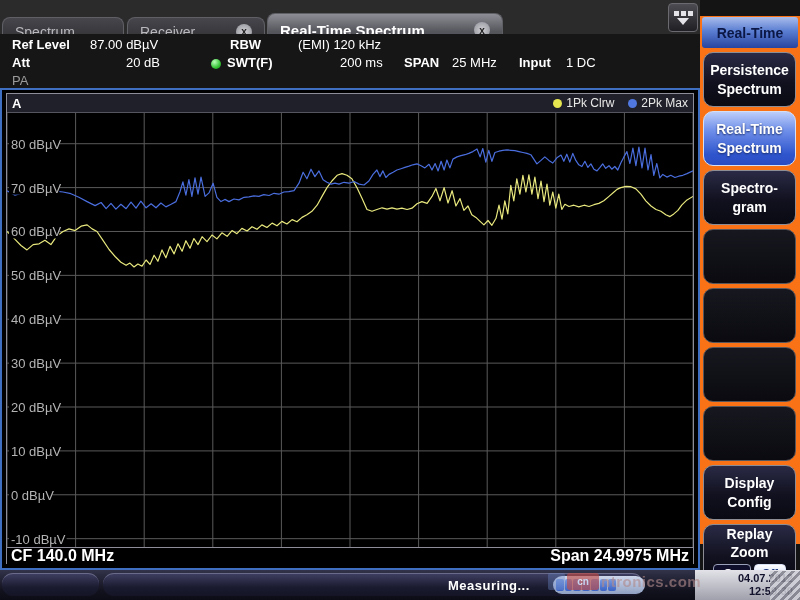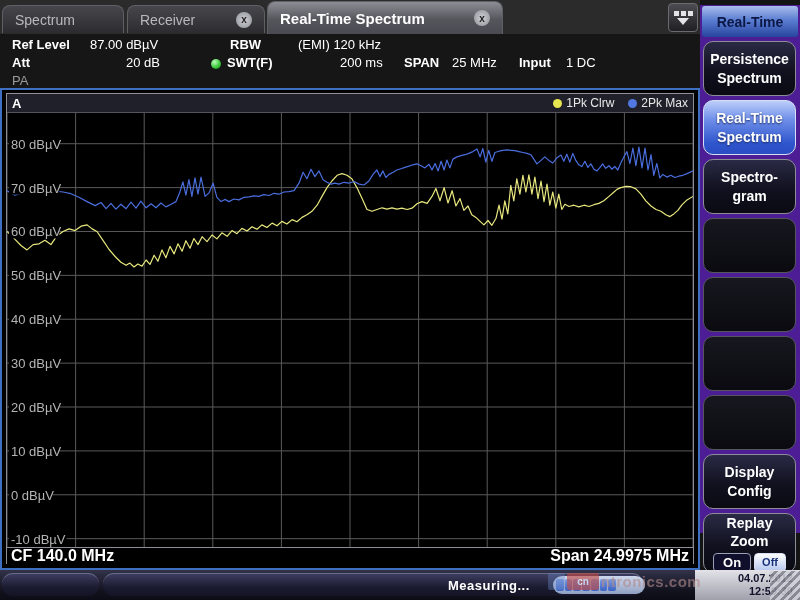--- a/index.html
+++ b/index.html
@@ -3,21 +3,21 @@
 <meta charset="utf-8">
 <style>
   html,body{margin:0;padding:0;background:#000;}
   .screen{position:relative;width:800px;height:600px;background:#141414;overflow:hidden;
           font-family:"Liberation Sans","DejaVu Sans",sans-serif;-webkit-font-smoothing:antialiased;}
 
   
   .tabbar{position:absolute;left:0;top:0;width:700px;height:34px;background:#2b2b2b;}
   .tab{position:absolute;box-sizing:border-box;display:flex;align-items:center;gap:8px;
        padding:0 12px;border:1px solid #5f5f66;border-bottom:none;border-radius:8px 8px 0 0;
-       background:linear-gradient(#46464c,#2c2c30);color:#b9b9bd;font-size:14px;cursor:default;}
+       background:linear-gradient(#46464c,#2c2c30);color:#b9b9bd;font-size:14px;cursor:default;margin-top:12px;}
   .tab.active{background:linear-gradient(#8d8d95,#55555c 55%,#4a4a52);color:#fff;font-weight:bold;font-size:15px;}
   .tab .close{width:16px;height:16px;border-radius:50%;background:radial-gradient(#cfcfd4,#8f8f98);
        color:#222;font-size:10px;font-weight:bold;display:flex;align-items:center;justify-content:center;margin-left:auto;}
   .layoutbtn{position:absolute;left:668px;top:3px;width:28px;height:27px;border-radius:4px;
        border:1px solid #6a6a70;background:linear-gradient(#4c4c52,#1f1f24);
        display:flex;flex-direction:column;align-items:center;justify-content:center;gap:2px;}
   .layoutbtn .sq{display:flex;gap:2px;}
   .layoutbtn .sq i{width:5px;height:5px;background:#e4e4e8;display:block;}
   .layoutbtn .tri{width:0;height:0;border-left:6px solid transparent;border-right:6px solid transparent;border-top:7px solid #e4e4e8;}
 
@@ -38,21 +38,21 @@
         padding:0 5px;color:#fff;font-size:13px;}
   .charthead .wname{font-weight:bold;}
   .legend{margin-left:auto;display:flex;gap:14px;align-items:center;font-size:12px;color:#e8e8e8;}
   .legend .entry{display:flex;align-items:center;gap:4px;}
   .legend .dot{width:9px;height:9px;border-radius:50%;}
   .plotwrap{position:relative;width:686px;height:434px;background:#000;}
   .chartfoot{height:16px;border-top:1px solid #8d8d99;display:flex;justify-content:space-between;
         align-items:center;color:#fff;font-weight:bold;font-size:16px;padding:0 4px;background:#000;}
 
   
-  .sidebar{position:absolute;left:700px;top:5px;width:100px;height:528px;background:#4c1d95;}
+  .sidebar{position:absolute;left:700px;top:16px;width:100px;height:528px;background:#f97316;}
   .sbhead{position:absolute;left:2px;top:1px;width:96px;height:31px;border-radius:3px;
         background:linear-gradient(#a9bdec,#5b7ed2 45%,#27449e);color:#0b1745;font-weight:bold;font-size:14px;
         display:flex;align-items:center;justify-content:center;}
   .softkey{position:absolute;left:3px;width:93px;height:55px;border-radius:10px;box-sizing:border-box;
         border:1px solid #8d8d95;background:linear-gradient(180deg,#2a2a46 0%,#11111f 55%,#0a0a13 100%);
         color:#fff;font-weight:bold;font-size:14px;line-height:1.3;text-align:center;
         display:flex;flex-direction:column;align-items:center;justify-content:center;padding:2px;}
   .softkey.active{background:linear-gradient(180deg,#bdcefa 0%,#6f8fe9 35%,#2f55cd 80%,#2a4cc2 100%);
         border-color:#d4def5;text-shadow:0 1px 2px #1a2d66;}
   .softkey.empty{background:linear-gradient(180deg,#17171f,#0a0a10);border-color:#55555c;}

